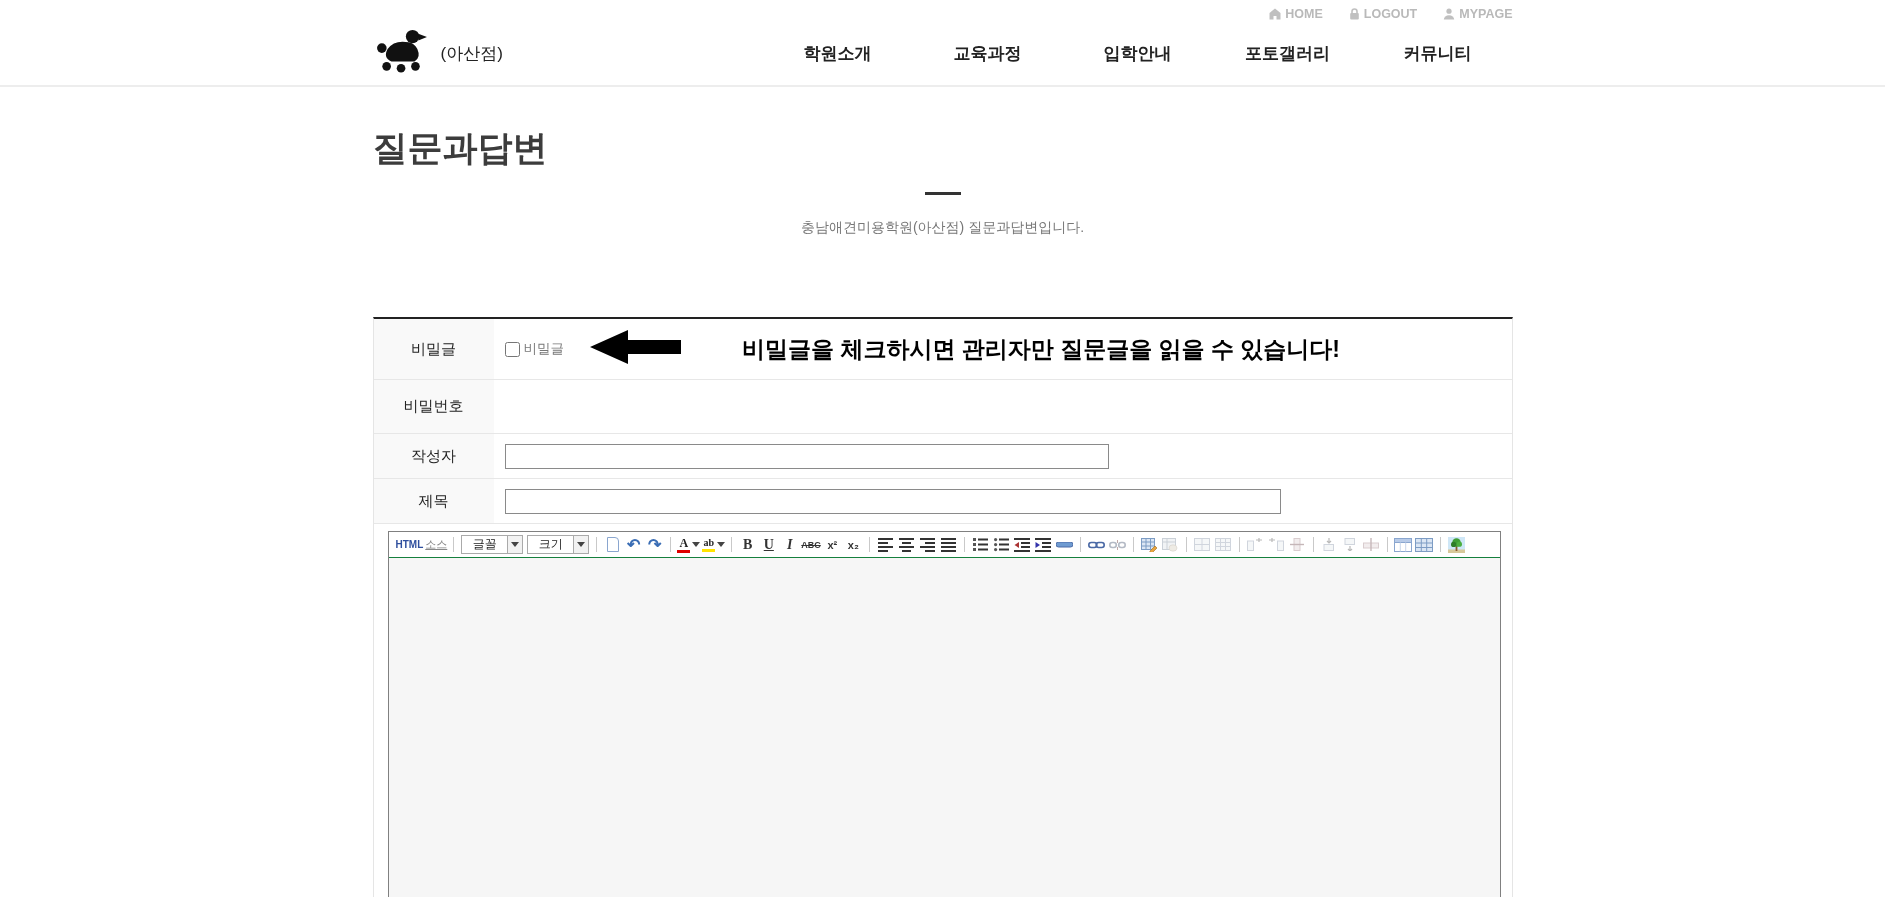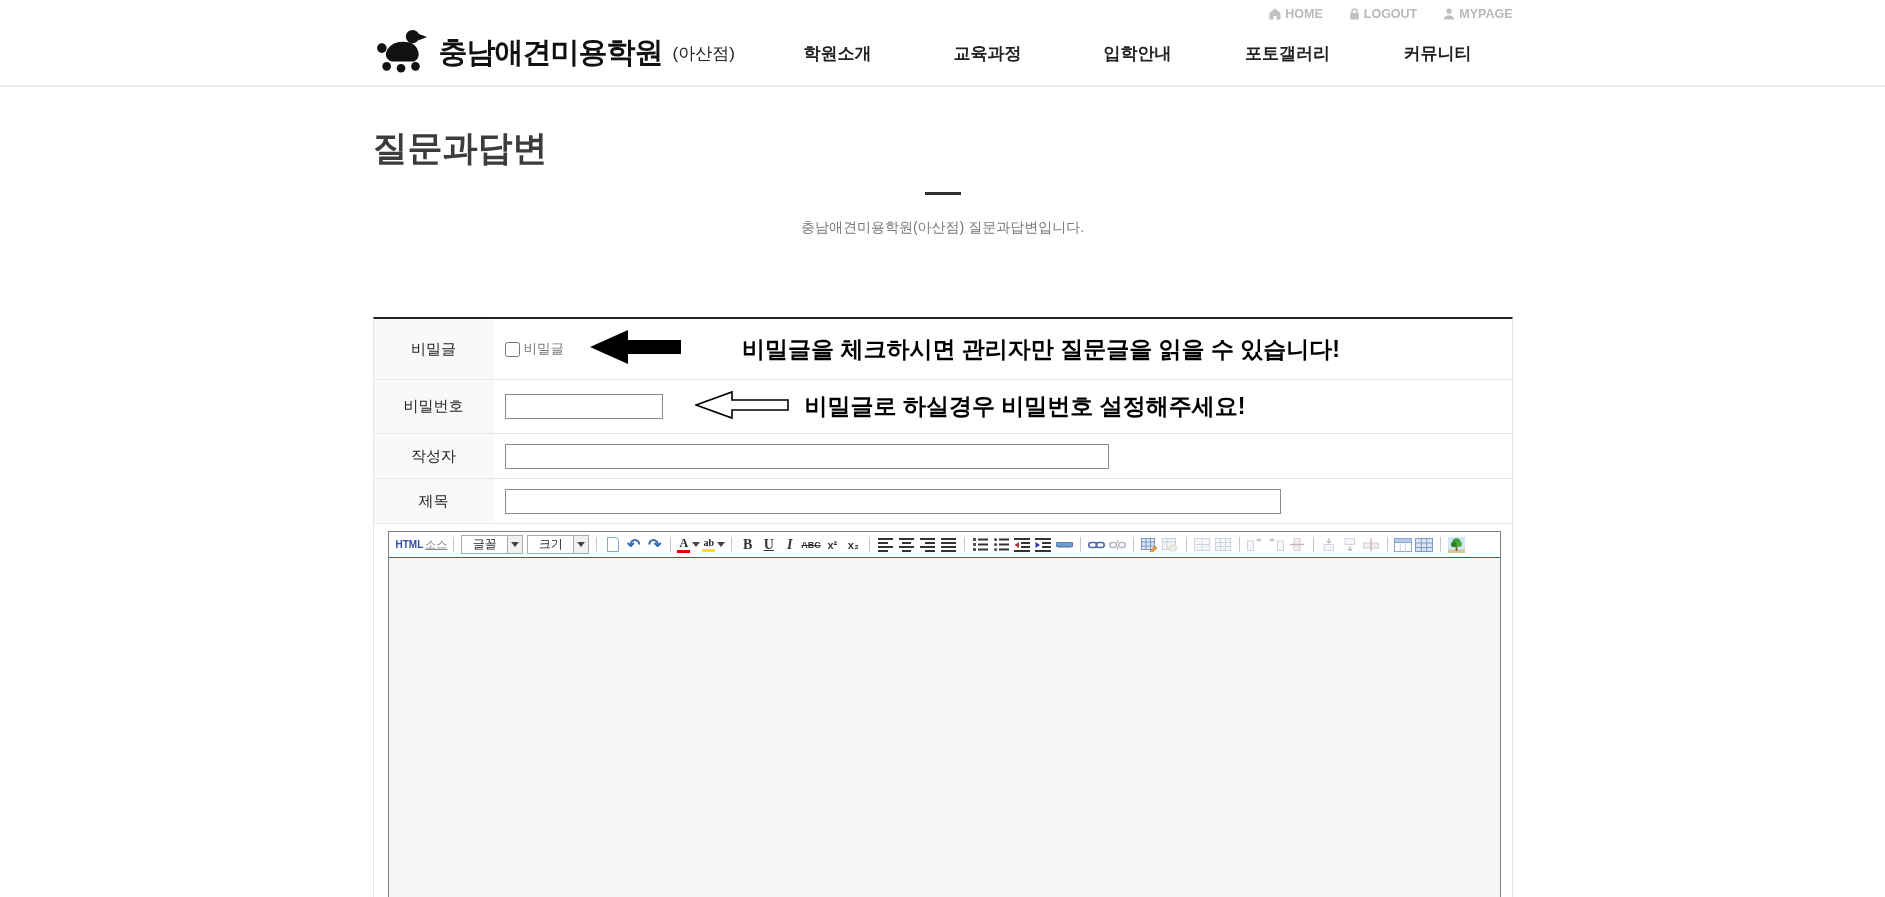--- a/index.html
+++ b/index.html
@@ -123,21 +123,20 @@
         <svg width="58" height="48" viewBox="0 0 60 50">
           <circle cx="41" cy="10" r="7" fill="#111"></circle>
           <path d="M47 7 l9 3.5 -9 3.5 z" fill="#111"></path>
           <path d="M37 16 q-15 -3 -22 7 q-5 9 4 13 h24 q7 -4 3 -13 q-3 -6 -9 -7 z" fill="#111"></path>
           <circle cx="9" cy="22" r="5" fill="#111"></circle>
           <circle cx="14" cy="41" r="4.5" fill="#111"></circle>
           <circle cx="29" cy="43" r="4.5" fill="#111"></circle>
           <circle cx="44" cy="41" r="4.5" fill="#111"></circle>
         </svg>
       </span>
-      <span class="logo-text">충남애견미용학원</span>
       <span class="logo-branch">(아산점)</span>
     </div>
     <div class="nav">
       <div class="nav-item">학원소개</div>
       <div class="nav-item">교육과정</div>
       <div class="nav-item">입학안내</div>
       <div class="nav-item">포토갤러리</div>
       <div class="nav-item">커뮤니티</div>
     </div>
   </div>
@@ -160,29 +159,20 @@
           <svg width="91" height="36" viewBox="0 0 91 36">
               <polygon points="0,18 38,1 38,11 91,11 91,25 38,25 38,35" fill="#000"></polygon>
             </svg>
         </span>
         <span class="note note-secret">비밀글을 체크하시면 관리자만 질문글을 읽을 수 있습니다!</span>
       </div>
     </div>
 
     <div class="qa-row row-password">
       <div class="cell-label">비밀번호</div>
-      <div class="cell-input">
-        <input type="password" class="in-password" value="" style="">
-        <span class="arrow-outline">
-          <svg width="94" height="32" viewBox="0 0 94 32">
-              <polygon points="1,16 37,3 37,11 93,11 93,21 37,21 37,29" fill="#fff" stroke="#000" stroke-width="1.6"></polygon>
-            </svg>
-        </span>
-        <span class="note note-password">비밀글로 하실경우 비밀번호 설정해주세요!</span>
-      </div>
     </div>
 
     <div class="qa-row row-writer">
       <div class="cell-label">작성자</div>
       <div class="cell-input">
         <input type="text" class="in-writer" value="" style="">
       </div>
     </div>
 
     <div class="qa-row row-title">

